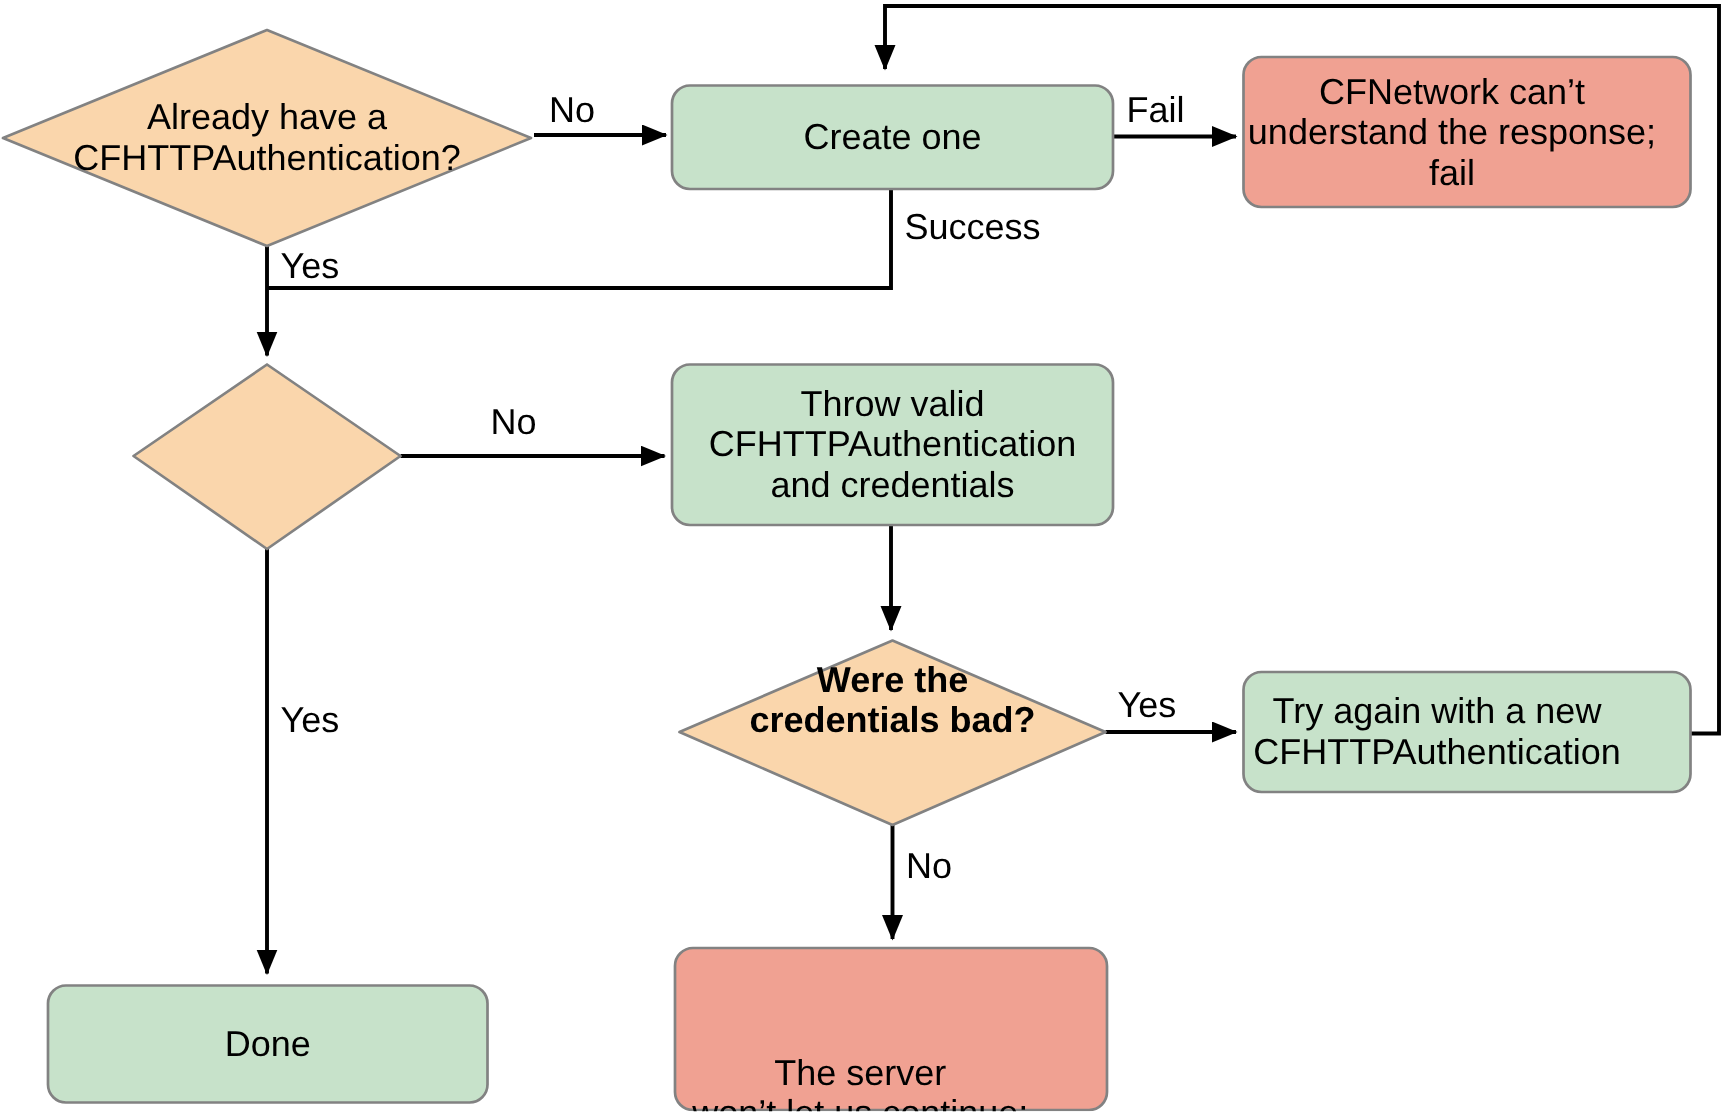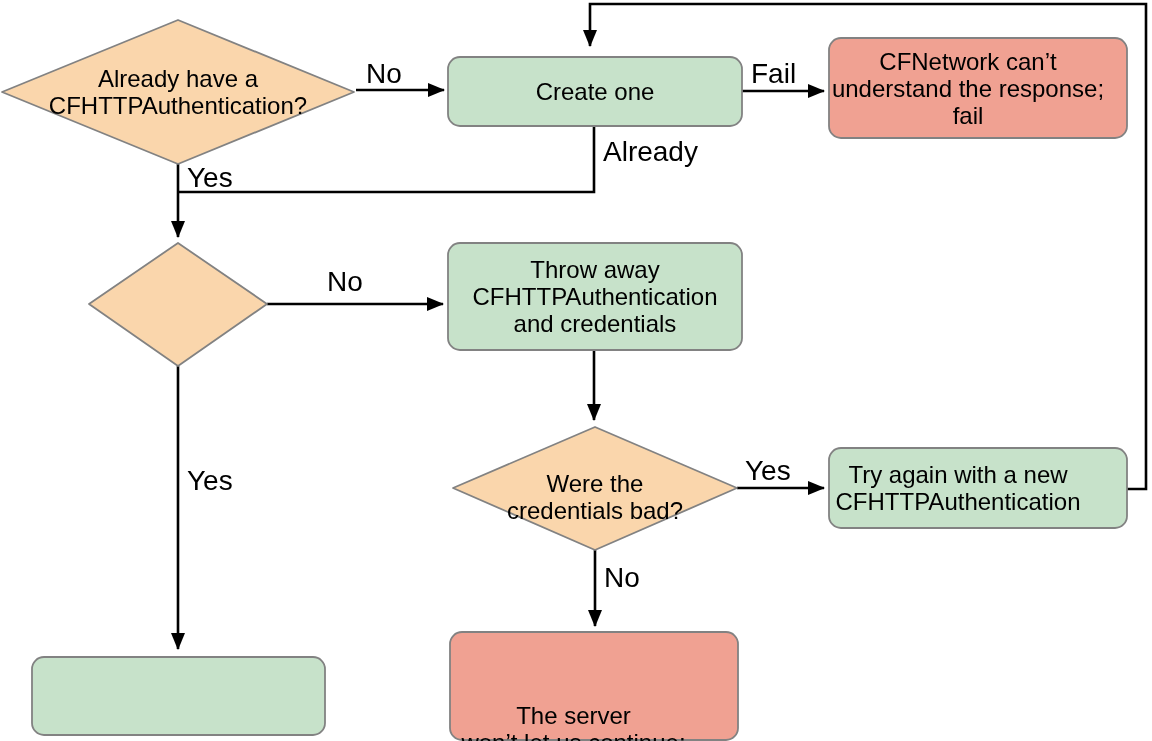--- a/index.html
+++ b/index.html
@@ -33,21 +33,21 @@
     align-items: center;
     justify-content: center;
     text-align: center;
     white-space: pre-line;
     font-size: 24px;
     line-height: 27px;
     pointer-events: none;
   }
   .edge-label {
     position: absolute;
-    font-size: 28px;
+    font-size: 24px;
     line-height: 28px;
     white-space: nowrap;
   }
 </style>
 </head>
 <body>
 
 <div class="canvas">
 
   <svg class="layer" width="1152" height="741" viewBox="0 0 1152 741">
@@ -78,33 +78,34 @@
     <rect class="shape process" x="32" y="657" width="293" height="78" rx="12"></rect>
     <rect class="shape fail" x="450" y="632" width="288" height="108" rx="12"></rect>
   </svg>
 
   <div class="node-label" style="left:448px; top:57px; width:294px; height:69px;">Create one</div>
   <div class="node-label" style="left:2px; top:20px; width:352px; height:144px;">Already have a
 CFHTTPAuthentication?</div>
   <div class="node-label" style="left:829px; top:38px; width:278px; height:100px;">CFNetwork can’t
 understand the response;
 fail</div>
-  <div class="node-label" style="left:448px; top:243px; width:294px; height:107px;">Throw away
+  <div class="node-label" style="left:448px; top:243px; width:294px; height:107px;">Throw valid
 CFHTTPAuthentication
 and credentials</div>
-  <div class="node-label" style="left:453px; top:435px; width:284px; height:123px;">Were the
+  <div class="node-label" style="left:453px; top:405px; width:284px; height:123px;font-weight:bold;">Were the
 credentials bad?</div>
   <div class="node-label" style="left:829px; top:448px; width:258px; height:80px;">Try again with a new
 CFHTTPAuthentication</div>
+  <div class="node-label" style="left:32px; top:657px; width:293px; height:78px;">Done</div>
   <div class="node-label" style="left:450px; top:648px; width:247px; height:108px;margin-top:40px;">The server
 won’t let us continue;
 fail</div>
 
   <span class="edge-label" style="left:366px; top:60px;">No</span>
   <span class="edge-label" style="left:751px; top:60px;">Fail</span>
-  <span class="edge-label" style="left:603px; top:138px;">Already</span>
+  <span class="edge-label" style="left:603px; top:138px;">Success</span>
   <span class="edge-label" style="left:187px; top:164px;">Yes</span>
   <span class="edge-label" style="left:327px; top:268px;">No</span>
   <span class="edge-label" style="left:187px; top:467px;">Yes</span>
   <span class="edge-label" style="left:745px; top:457px;">Yes</span>
   <span class="edge-label" style="left:604px; top:564px;">No</span>
 
 </div>
 
 </body></html>

